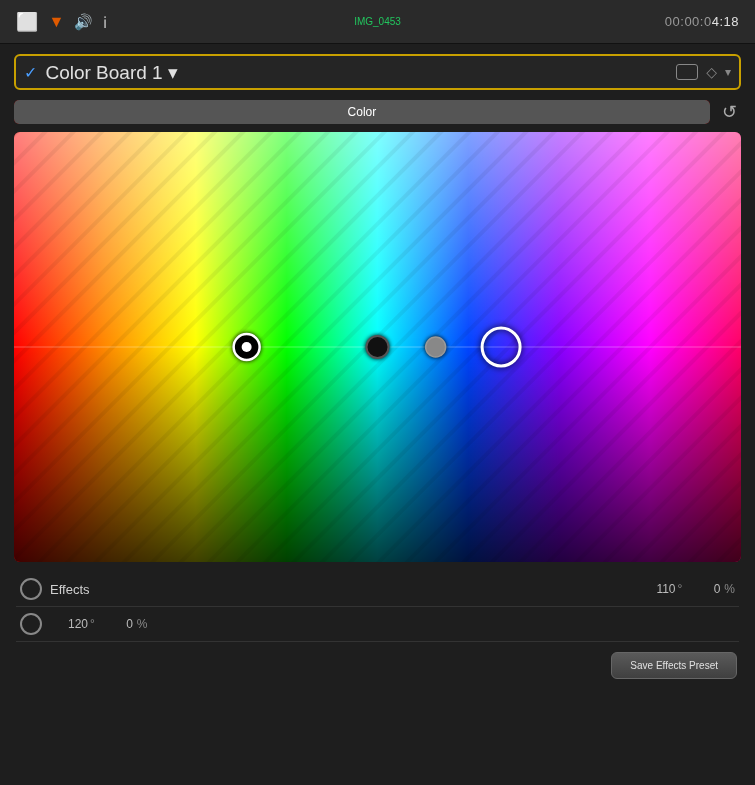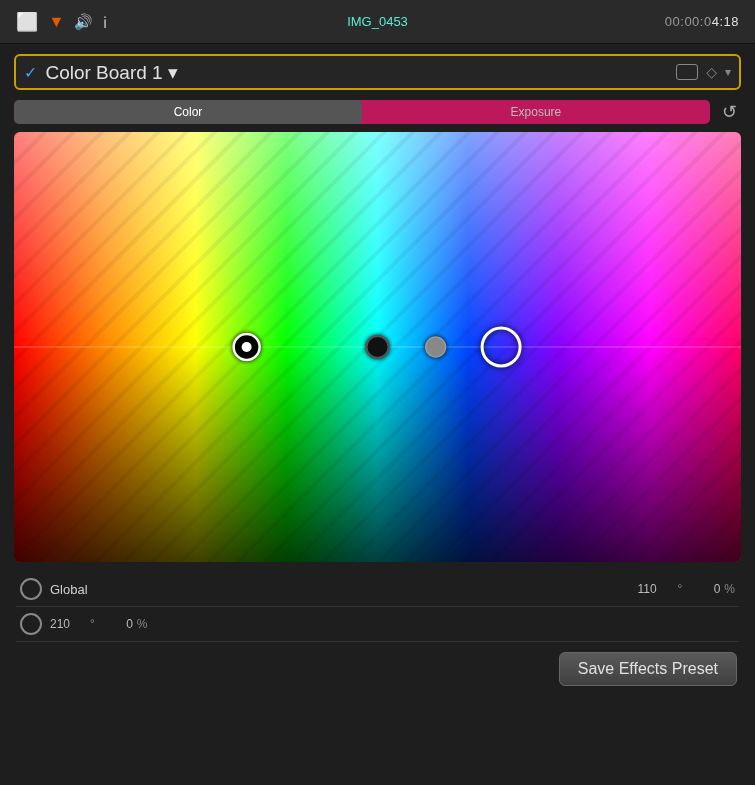--- a/index.html
+++ b/index.html
@@ -30,22 +30,22 @@
     }
     .toolbar-icon {
       color: #c0c0c0;
       font-size: 18px;
       cursor: pointer;
     }
     .toolbar-title {
       position: absolute;
       left: 50%;
       transform: translateX(-50%);
-      font-size: 13px;
-      color: #5eead4;
+      font-size: 10px;
+      color: #22c55e;
       font-weight: 500;
     }
 
     
     .panel {
       background: #1e1e1e;
       padding: 10px 14px;
     }
 
     
@@ -94,21 +94,21 @@
 
     
     .tab-row {
       display: flex;
       align-items: center;
       margin-bottom: 8px;
     }
     .tabs {
       display: flex;
       flex: 1;
-      background: #be185d;
+      background: #7f1d1d;
       border-radius: 5px;
       overflow: hidden;
     }
     .tab {
       flex: 1;
       text-align: center;
       padding: 5px 0;
       font-size: 12px;
       color: #bbb;
       cursor: pointer;
@@ -158,20 +158,21 @@
     }
     .param-label {
       flex: 1;
       font-size: 13px;
       color: #d0d0d0;
     }
     .param-value {
       font-size: 12px;
       color: #bbb;
       min-width: 38px;
+      text-align: right;
     }
     .param-unit {
       font-size: 12px;
       color: #888;
       margin-left: 2px;
     }
     .param-percent {
       font-size: 12px;
       color: #888;
       margin-left: 4px;
@@ -188,21 +189,21 @@
       display: flex;
       justify-content: flex-end;
       padding: 10px 4px 6px;
     }
     .save-btn {
       background: linear-gradient(to bottom, #5a5a5a, #404040);
       color: #e0e0e0;
       border: 1px solid #666;
       border-radius: 6px;
       padding: 7px 18px;
-      font-size: 16px;
+      font-size: 10px;
       cursor: pointer;
       font-family: -apple-system, sans-serif;
     }
 
     
     .gradient-bg {
       width: 100%;
       height: 100%;
     }
   </style>
@@ -233,23 +234,20 @@
       <span class="board-mask-icon"></span>
       <span class="board-diamond-icon">◇</span>
       <span class="board-chevron-icon">▾</span>
     </div>
   </div>
 
   <div class="tab-row">
     <div class="tabs">
       <div class="tab active">
         <span>Color</span>
-      </div>
-      <div class="tab">
-        <span>Exposure</span>
       </div>
     </div>
     <button class="reset-btn">↺</button>
   </div>
 
   <div class="color-board">
     <svg class="gradient-bg" xmlns="http://www.w3.org/2000/svg">
       <defs>
 
         <linearGradient id="spectrum" x1="0%" y1="0%" x2="100%" y2="0%">
@@ -303,29 +301,29 @@
 
       <circle cx="58%" cy="50%" r="10" fill="#888" stroke="#999" stroke-width="1.5" style="filter:drop-shadow(0 0 2px #000)"></circle>
 
       <circle cx="67%" cy="50%" r="19" fill="transparent" stroke="#fff" stroke-width="3" style="filter:drop-shadow(0 0 3px #000)"></circle>
     </svg>
   </div>
 
   <div class="bottom-section">
     <div class="param-row">
       <div class="param-icon"></div>
-      <span class="param-label">Global</span>
+      <span class="param-label">Effects</span>
       <span class="param-value">110</span>
       <span class="param-unit">°</span>
       <span class="param-pct-val" style="margin-left:18px;">0</span>
       <span class="param-percent">%</span>
     </div>
     <div class="param-row">
       <div class="param-icon"></div>
-      <span class="param-value">210</span>
+      <span class="param-value">120</span>
       <span class="param-unit">°</span>
       <span class="param-pct-val" style="margin-left:18px;">0</span>
       <span class="param-percent">%</span>
     </div>
   </div>
 
   <div class="save-row">
     <button class="save-btn">Save Effects Preset</button>
   </div>
 

